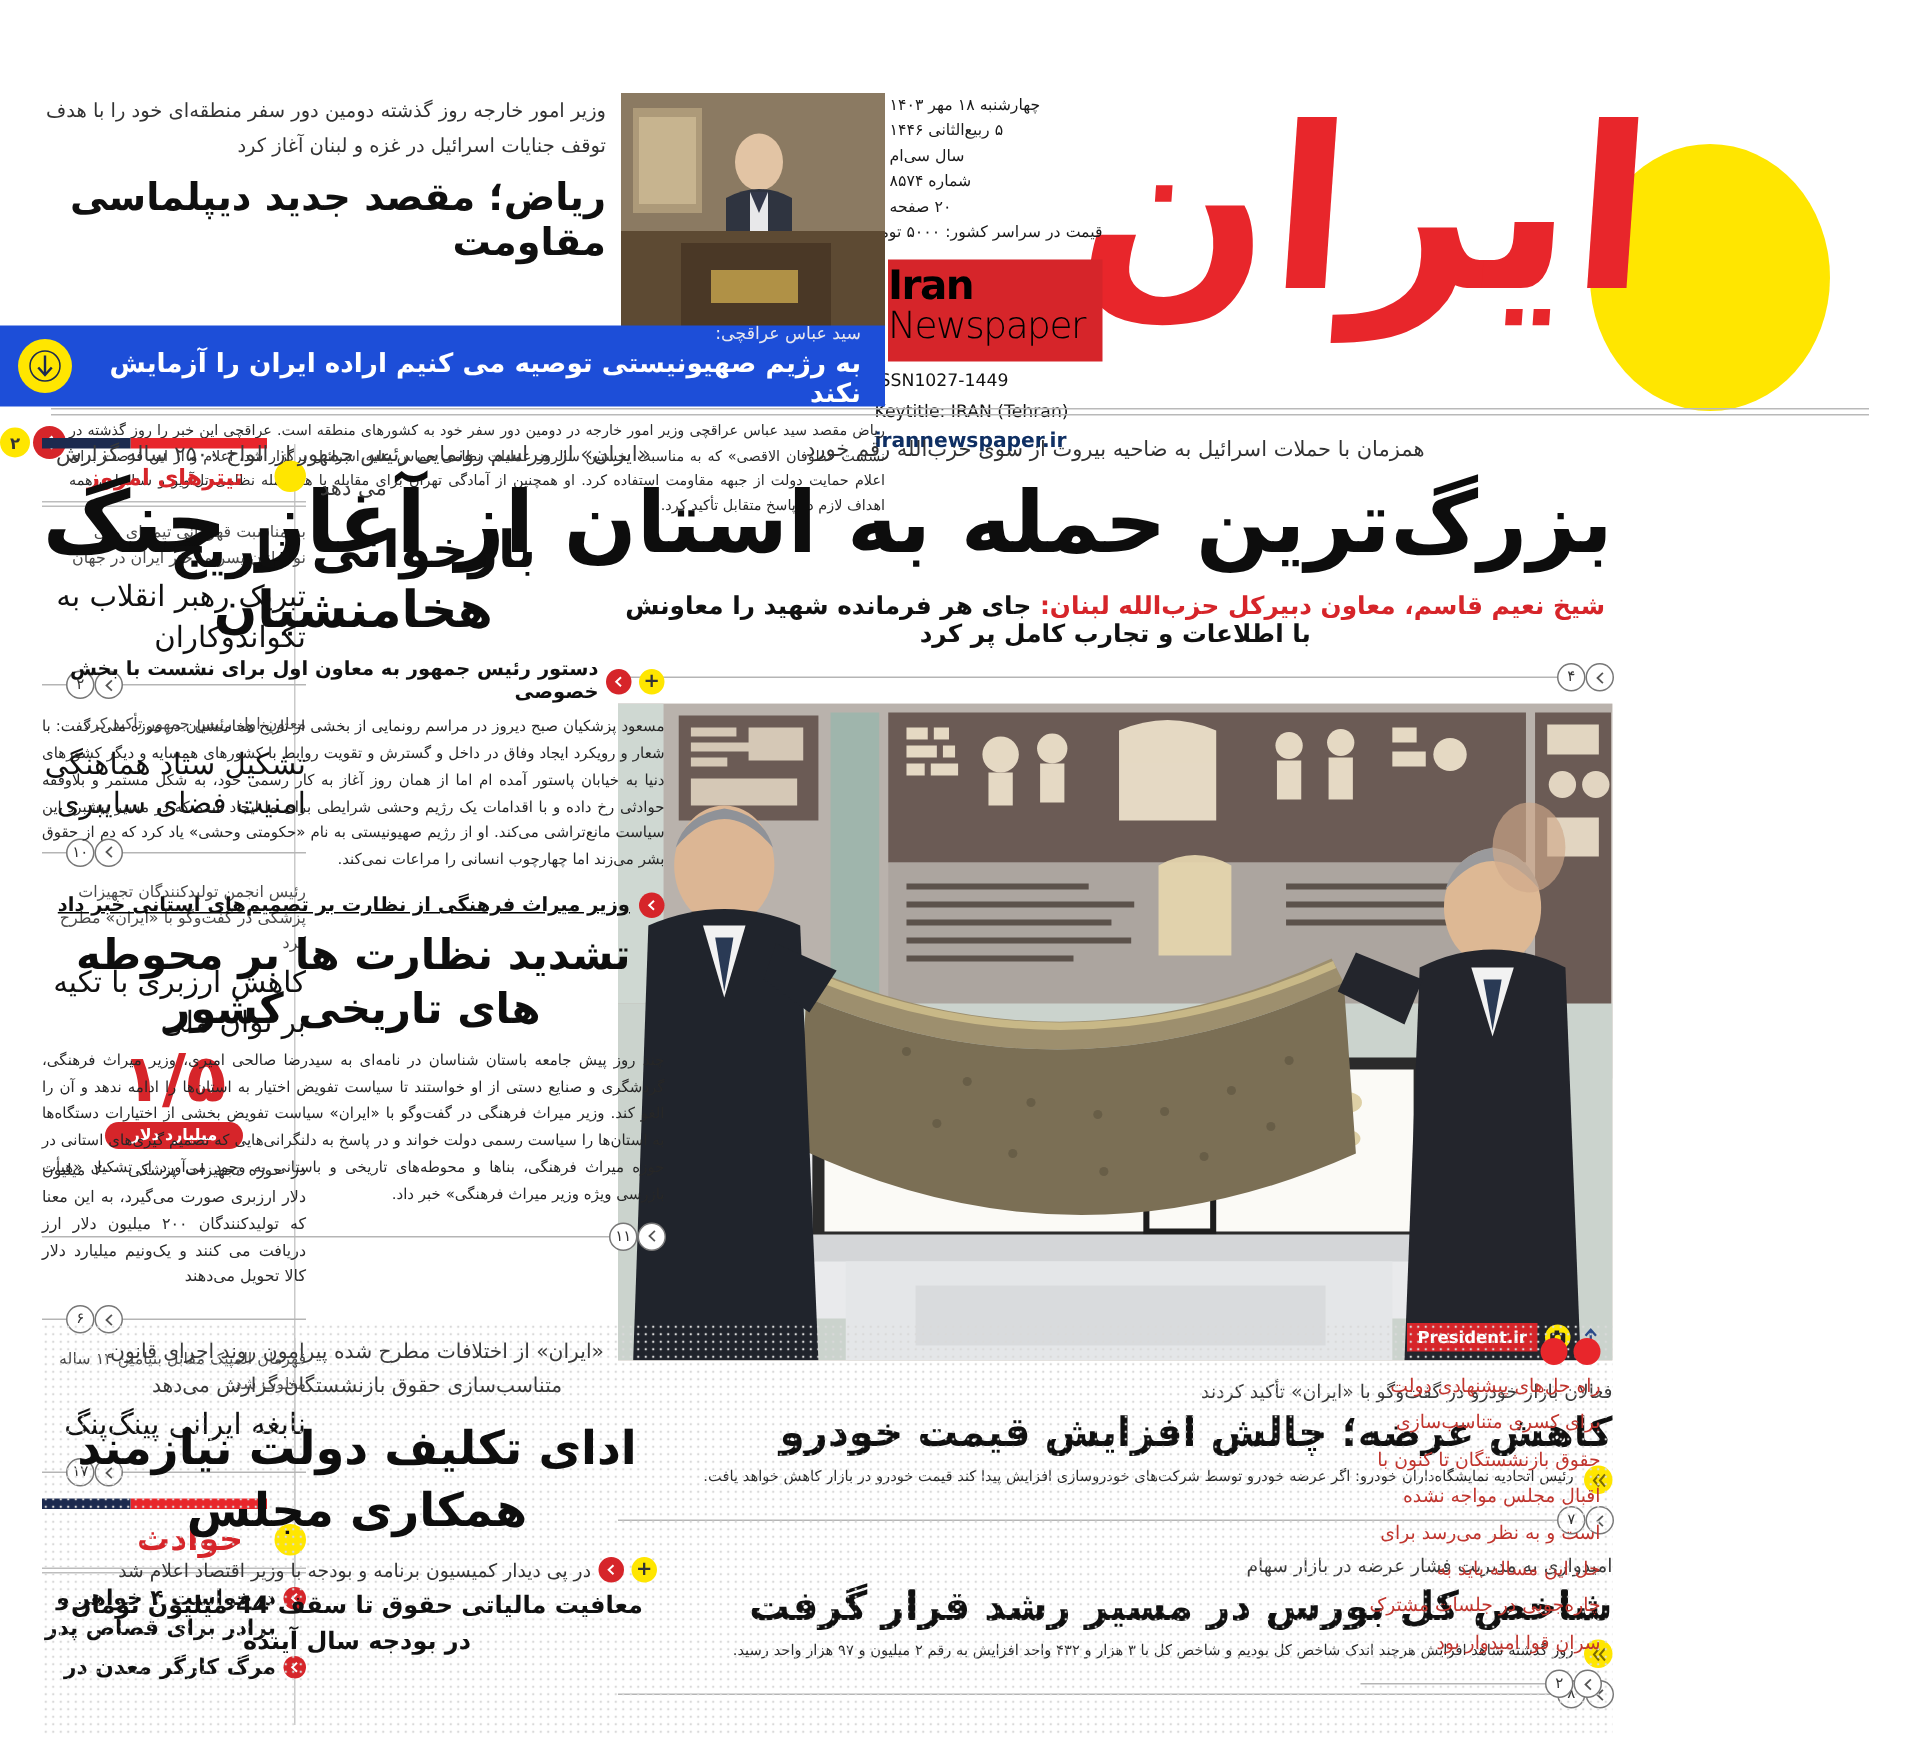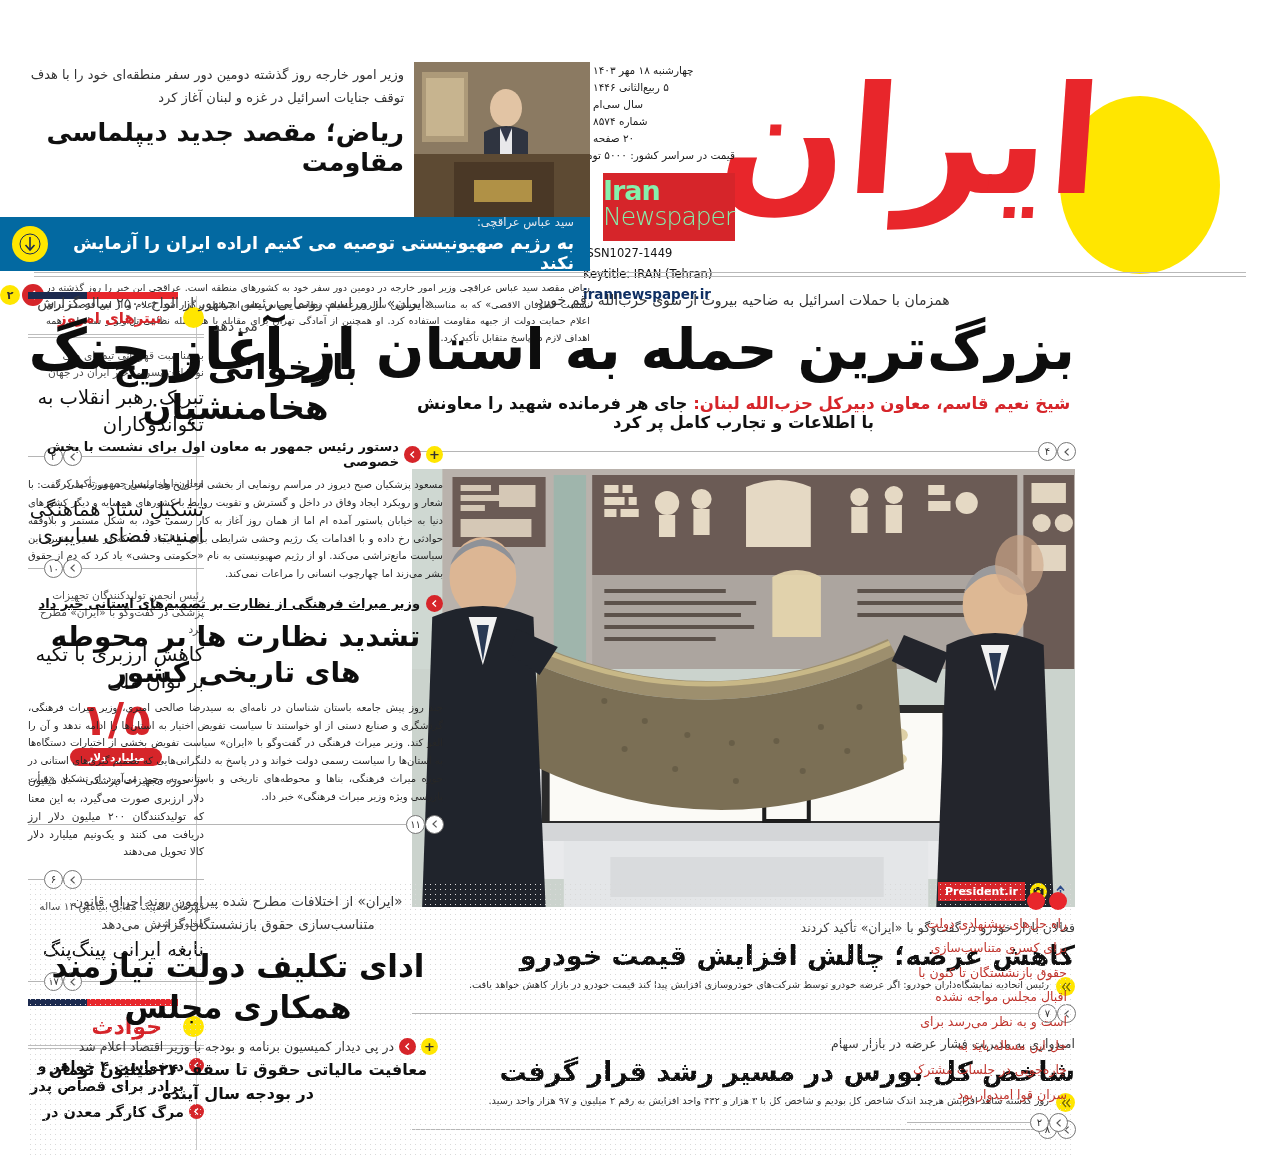--- a/index.html
+++ b/index.html
@@ -38,22 +38,22 @@
   }
   .info-col .line {
     font-size: 10.5px; color: #1a1a1a; line-height: 1.62;
     white-space: nowrap; padding-left: 10px; position: relative;
   }
   .info-col .line::after {
     content: ""; position: absolute; left: 0px; top: 6px;
     width: 3.5px; height: 3.5px; background: #e8262b; border-radius: 50%;
   }
   .brandbox {
-    margin-top: 9px; width: 132px; height: 68px; background: #d6252a;
-    color: #86efac; padding: 5px 9px 0 0; text-align: right; direction: ltr;
+    margin-top: 9px; width: 143px; height: 68px; background: #d6252a;
+    color: #000000; padding: 5px 9px 0 0; text-align: right; direction: ltr;
   }
   .brandbox .b1 { font-size: 27px; font-weight: 800; line-height: 0.95; letter-spacing:-1px; text-align:left;}
   .brandbox .b2 { font-size: 25px; font-weight: 300; line-height: 1.02; letter-spacing:-1px; text-align:left;}
   .issn { direction: ltr; text-align: left; font-size: 11.5px; color:#111; line-height:1.38; margin-top:5px;}
   .site { direction: ltr; text-align: left; font-size: 13.5px; font-weight:800; color:#0f2f63; margin-top:3px;}
 
   
   .top-news { position: absolute; right: 690px; top: 62px; left: 0px; width: 590px; }
   .tn-photo {
     position: absolute; right: 0; top: 0; width: 176px; height: 165px;
@@ -63,21 +63,21 @@
   .tn-kicker {
     font-size: 13px; color:#333; line-height: 1.75; text-align: right;
     padding-top: 2px;
   }
   .tn-title {
     font-size: 25.5px; font-weight: 800; color:#101010; margin-top: 7px;
     text-align: right; letter-spacing:-0.4px;
   }
   .tn-band {
     position: absolute; right: 0; top: 155px; left: 0;
-    height: 54px; background: #0369a1; color:#fff;
+    height: 54px; background: #1d4ed8; color:#fff;
     display:flex; align-items:center; justify-content:flex-start;
     padding-right: 16px;
   }
   .tn-band .bt { text-align: right; padding-left: 68px; }
   .tn-band .bt .s1 { font-size: 11.5px; line-height:1.3; color:#e8e8ee;}
   .tn-band .bt .s2 { font-size: 17.5px; font-weight:800; margin-top:3px;}
   .down-badge {
     position: absolute; left: 12px; top: 9px; width: 36px; height: 36px;
     border-radius: 50%; background:#ffe600;
     display:flex; align-items:center; justify-content:center;
@@ -670,18 +670,18 @@
         <div class="br-t">ادای تکلیف دولت نیازمند همکاری مجلس</div>
         <div class="br-sub">
           <span class="dot-y">+</span>
           <span class="dot-r">
             <svg width="9" height="9" viewBox="0 0 9 9">
                 <path d="M6 1.5 L2.8 4.5 L6 7.5" fill="none" stroke="#fff" stroke-width="1.3"></path>
               </svg>
           </span>
           <span class="lbl">در پی دیدار کمیسیون برنامه و بودجه با وزیر اقتصاد اعلام شد</span>
         </div>
-        <div class="br-t2">معافیت مالیاتی حقوق تا سقف ۲۴ میلیون تومان در بودجه سال آینده</div>
+        <div class="br-t2">معافیت مالیاتی حقوق تا سقف 44 میلیون تومان در بودجه سال آینده</div>
       </div>
     </div>
 
   </div>
 </div>
 
 </body></html>

